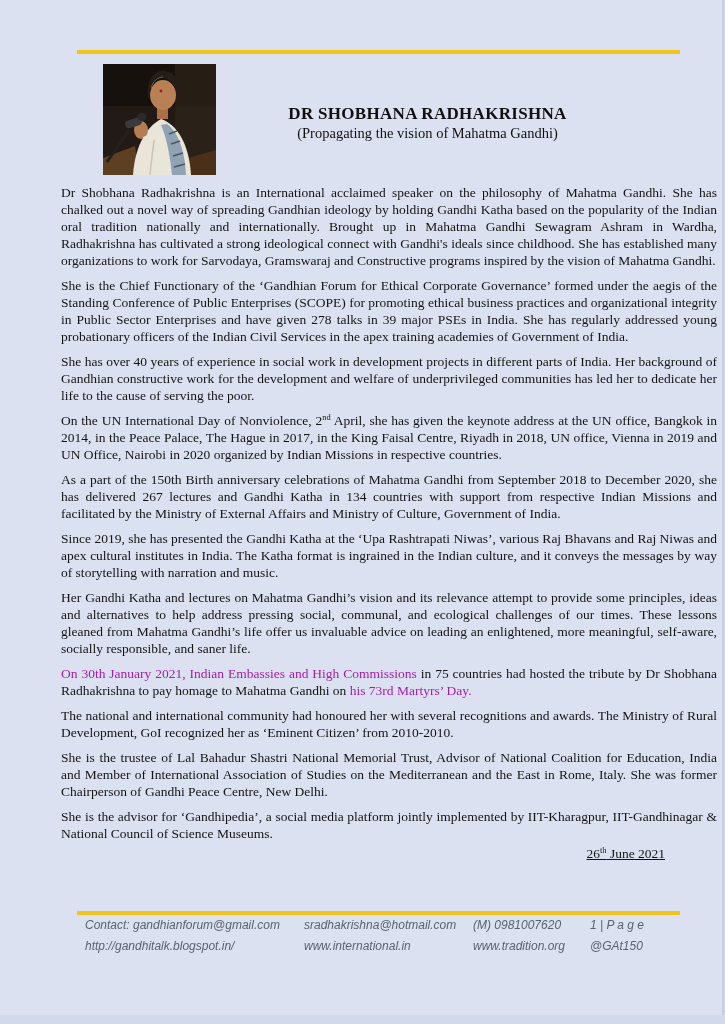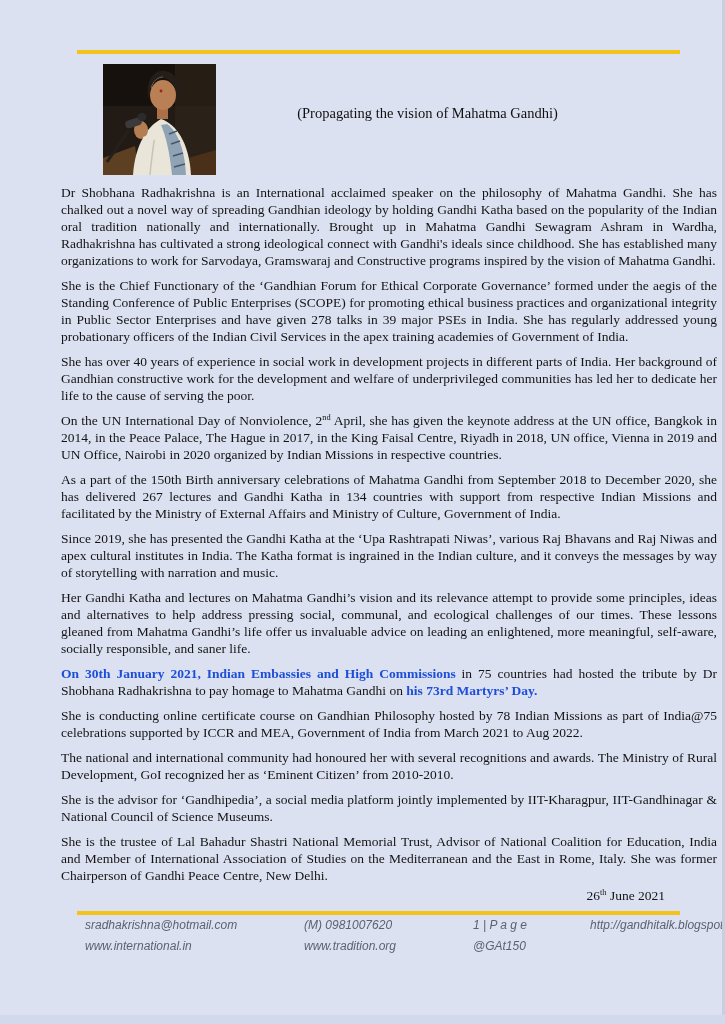--- a/index.html
+++ b/index.html
@@ -41,26 +41,26 @@
 
   .content {
     position:absolute; left:61px; top:176px; width:656px;
     color:#141414;
   }
   p.body {
     margin:8px 0 3px 0;
     font-size:13.5px; line-height:17px;
     text-align:justify;
   }
-  .gray { color:#1d4ed8;font-weight:bold; }
+  .gray { color:#a21caf; }
   sup { font-size:62%; line-height:0; vertical-align:super; }
 
   .date-line {
     text-align:right; padding-right:52px;
-    font-size:13.5px; line-height:17px; margin-top:1px; color:#141414;
+    font-size:13.5px; line-height:17px; margin-top:1px; color:#141414;text-decoration:underline;
   }
 
   .footer {
     position:absolute; left:61px; top:918px; width:656px;
     font-family:"Liberation Sans", sans-serif;
     font-style:italic; color:#5a6270; font-size:12px;
   }
   .footer-grid {
     display:grid;
     grid-template-columns:219px 169px 117px 1fr;
@@ -93,44 +93,45 @@
         <ellipse cx="60" cy="31" rx="13" ry="15" fill="#b97f55"></ellipse>
         <path d="M46,36 C41,16 52,5 62,7 C73,9 78,18 75,34 C73,21 67,14 59,14 C51,14 47,22 46,36 Z" fill="#241d18"></path>
         <path d="M48,24 C50,17 55,13 60,13" stroke="#6a6258" stroke-width="1" fill="none"></path>
         <circle cx="58" cy="27" r="1.4" fill="#a12222"></circle>
         <line x1="4" y1="98" x2="26" y2="66" stroke="#23201e" stroke-width="3"></line>
         <rect x="22" y="55" width="17" height="8" rx="4" fill="#3a3a3c" transform="rotate(-18 30 59)"></rect>
         <ellipse cx="39" cy="53" rx="4.5" ry="4" fill="#2b2b2d"></ellipse>
       </svg>
     </div>
     <div class="header-text">
+      <div class="title">DR SHOBHANA RADHAKRISHNA</div>
       <div class="subtitle">(Propagating the vision of Mahatma Gandhi)</div>
     </div>
   </div>
 
   <div class="content">
     <p class="body"><span>Dr Shobhana Radhakrishna is an International acclaimed speaker on the philosophy of Mahatma Gandhi. She has chalked out a novel way of spreading Gandhian ideology by holding Gandhi Katha based on the popularity of the Indian oral tradition nationally and internationally. Brought up in Mahatma Gandhi Sewagram Ashram in Wardha, Radhakrishna has cultivated a strong ideological connect with Gandhi's ideals since childhood. She has established many organizations to work for Sarvodaya, Gramswaraj and Constructive programs inspired by the vision of Mahatma Gandhi.</span></p>
     <p class="body"><span>She is the Chief Functionary of the ‘Gandhian Forum for Ethical Corporate Governance’ formed under the aegis of the Standing Conference of Public Enterprises (SCOPE) for promoting ethical business practices and organizational integrity in Public Sector Enterprises and have given 278 talks in 39 major PSEs in India. She has regularly addressed young probationary officers of the Indian Civil Services in the apex training academies of Government of India.</span></p>
     <p class="body"><span>She has over 40 years of experience in social work in development projects in different parts of India. Her background of Gandhian constructive work for the development and welfare of underprivileged communities has led her to dedicate her life to the cause of serving the poor.</span></p>
     <p class="body"><span>On the UN International Day of Nonviolence, 2</span><sup>nd</sup><span> April, she has given the keynote address at the UN office, Bangkok in 2014, in the Peace Palace, The Hague in 2017, in the King Faisal Centre, Riyadh in 2018, UN office, Vienna in 2019 and UN Office, Nairobi in 2020 organized by Indian Missions in respective countries.</span></p>
     <p class="body"><span>As a part of the 150th Birth anniversary celebrations of Mahatma Gandhi from September 2018 to December 2020, she has delivered 267 lectures and Gandhi Katha in 134 countries with support from respective Indian Missions and facilitated by the Ministry of External Affairs and Ministry of Culture, Government of India.</span></p>
     <p class="body"><span>Since 2019, she has presented the Gandhi Katha at the ‘Upa Rashtrapati Niwas’, various Raj Bhavans and Raj Niwas and apex cultural institutes in India. The Katha format is ingrained in the Indian culture, and it conveys the messages by way of storytelling with narration and music.</span></p>
     <p class="body"><span>Her Gandhi Katha and lectures on Mahatma Gandhi’s vision and its relevance attempt to provide some principles, ideas and alternatives to help address pressing social, communal, and ecological challenges of our times. These lessons gleaned from Mahatma Gandhi’s life offer us invaluable advice on leading an enlightened, more meaningful, self-aware, socially responsible, and saner life.</span></p>
     <p class="body"><span class="gray">On 30th January 2021, Indian Embassies and High Commissions</span><span> in 75 countries had hosted the tribute by Dr Shobhana Radhakrishna to pay homage to Mahatma Gandhi on </span><span class="gray">his 73rd Martyrs’ Day.</span></p>
-    <p class="body"><span>She is conducting online certificate course on Gandhian Philosophy hosted by 78 Indian Missions as part of India@75 celebrations supported by ICCR and MEA, Government of India from March 2021 to Aug 2022.</span></p>
     <p class="body"><span>The national and international community had honoured her with several recognitions and awards. The Ministry of Rural Development, GoI recognized her as ‘Eminent Citizen’ from 2010-2010.</span></p>
+    <p class="body"><span>She is the trustee of Lal Bahadur Shastri National Memorial Trust, Advisor of National Coalition for Education, India and Member of International Association of Studies on the Mediterranean and the East in Rome, Italy. She was former Chairperson of Gandhi Peace Centre, New Delhi.</span></p>
     <p class="body"><span>She is the advisor for ‘Gandhipedia’, a social media platform jointly implemented by IIT-Kharagpur, IIT-Gandhinagar &amp; National Council of Science Museums.</span></p>
-    <p class="body"><span>She is the trustee of Lal Bahadur Shastri National Memorial Trust, Advisor of National Coalition for Education, India and Member of International Association of Studies on the Mediterranean and the East in Rome, Italy. She was former Chairperson of Gandhi Peace Centre, New Delhi.</span></p>
     <div class="date-line"><span>26</span><sup>th</sup><span> June 2021</span></div>
   </div>
 
   <div class="rule rule-bottom"></div>
 
   <div class="footer">
     <div class="footer-grid">
+      <div class="footer-cell">Contact:  gandhianforum@gmail.com</div>
       <div class="footer-cell">sradhakrishna@hotmail.com</div>
       <div class="footer-cell">(M) 0981007620</div>
       <div class="footer-cell">1 | P a g e</div>
       <div class="footer-cell">http://gandhitalk.blogspot.in/</div>
       <div class="footer-cell">www.international.in</div>
       <div class="footer-cell">www.tradition.org</div>
       <div class="footer-cell">@GAt150</div>
     </div>
   </div>
 

